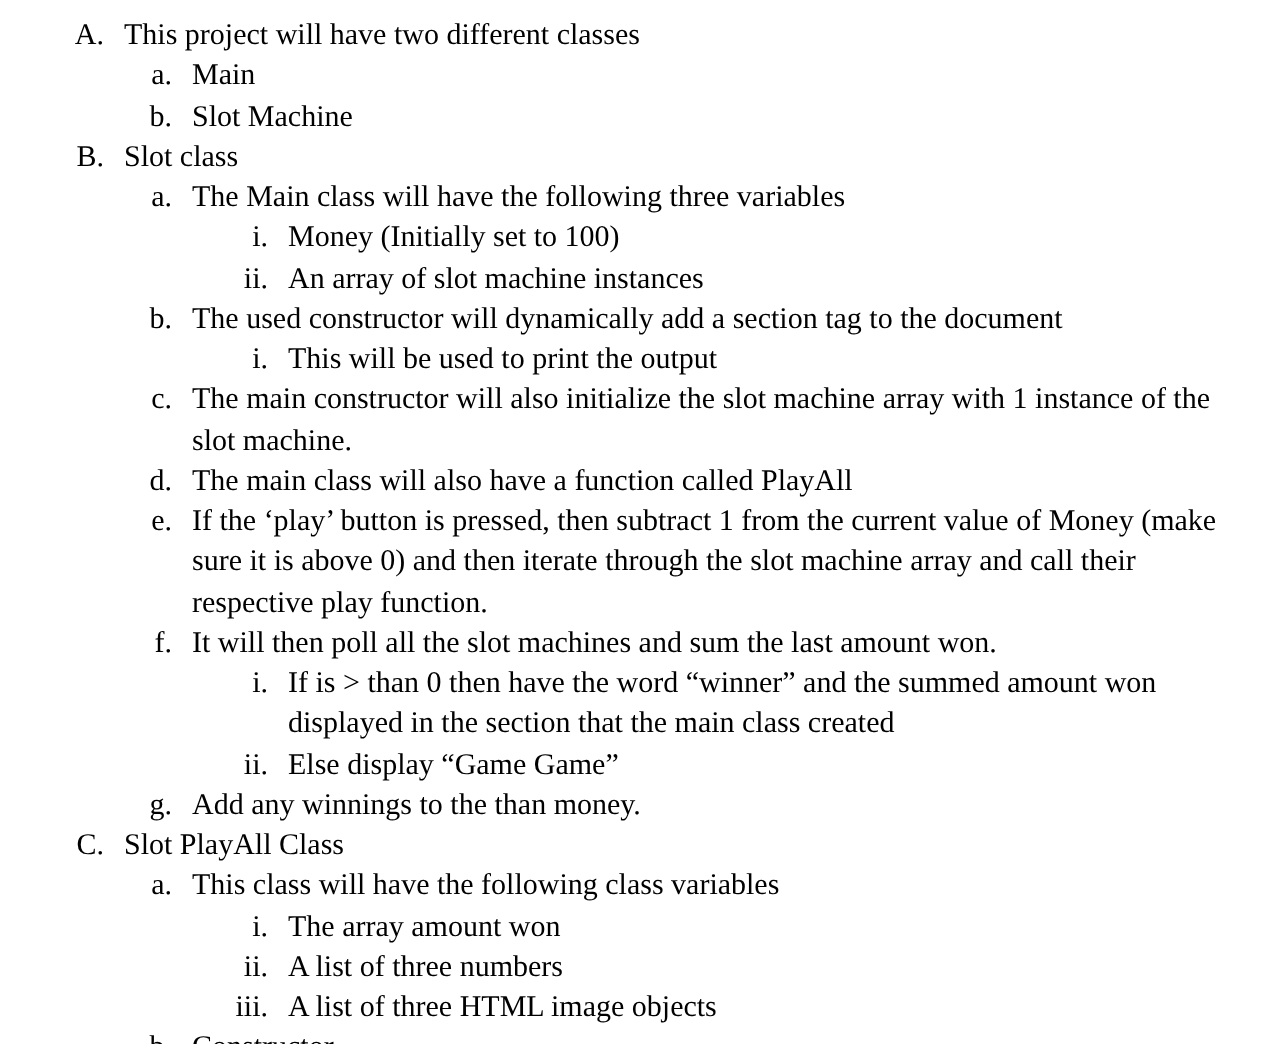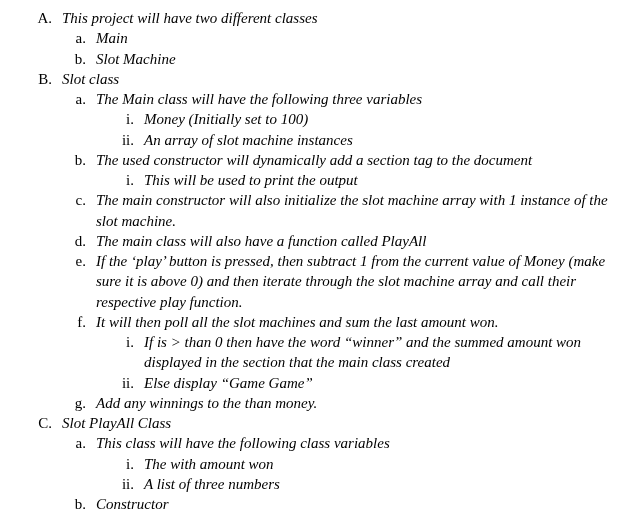--- a/index.html
+++ b/index.html
@@ -8,21 +8,21 @@
     color: #000;
     background: #fff;
     margin: 0;
     padding: 8px 12px 8px 30px;
     width: 638px;
     box-sizing: border-box;
     line-height: 1.35;
   }
   .row { display: flex; }
   .marker { flex: 0 0 auto; text-align: right; padding-right: 10px; }
-  .text { flex: 1 1 auto; font-style: italic; }
+  .text { flex: 1 1 auto; }
 
   
   .L0 .marker { width: 22px; }
   .L0 .text  { }
 
   .L1 { margin-left: 36px; }
   .L1 .marker { width: 20px; }
 
   .L2 { margin-left: 80px; }
   .L2 .marker { width: 24px; }
@@ -98,23 +98,27 @@
     <div class="row L0">
       <div class="marker">C.</div>
       <div class="text">Slot PlayAll Class</div>
     </div>
     <div class="row L1">
       <div class="marker">a.</div>
       <div class="text">This class will have the following class variables</div>
     </div>
     <div class="row L2">
       <div class="marker">i.</div>
-      <div class="text">The with amount won</div>
+      <div class="text">The array amount won</div>
     </div>
     <div class="row L2">
       <div class="marker">ii.</div>
       <div class="text">A list of three numbers</div>
+    </div>
+    <div class="row L2">
+      <div class="marker">iii.</div>
+      <div class="text">A list of three HTML image objects</div>
     </div>
     <div class="row L1">
       <div class="marker">b.</div>
       <div class="text">Constructor</div>
     </div>
   </div>
 
 </body></html>

